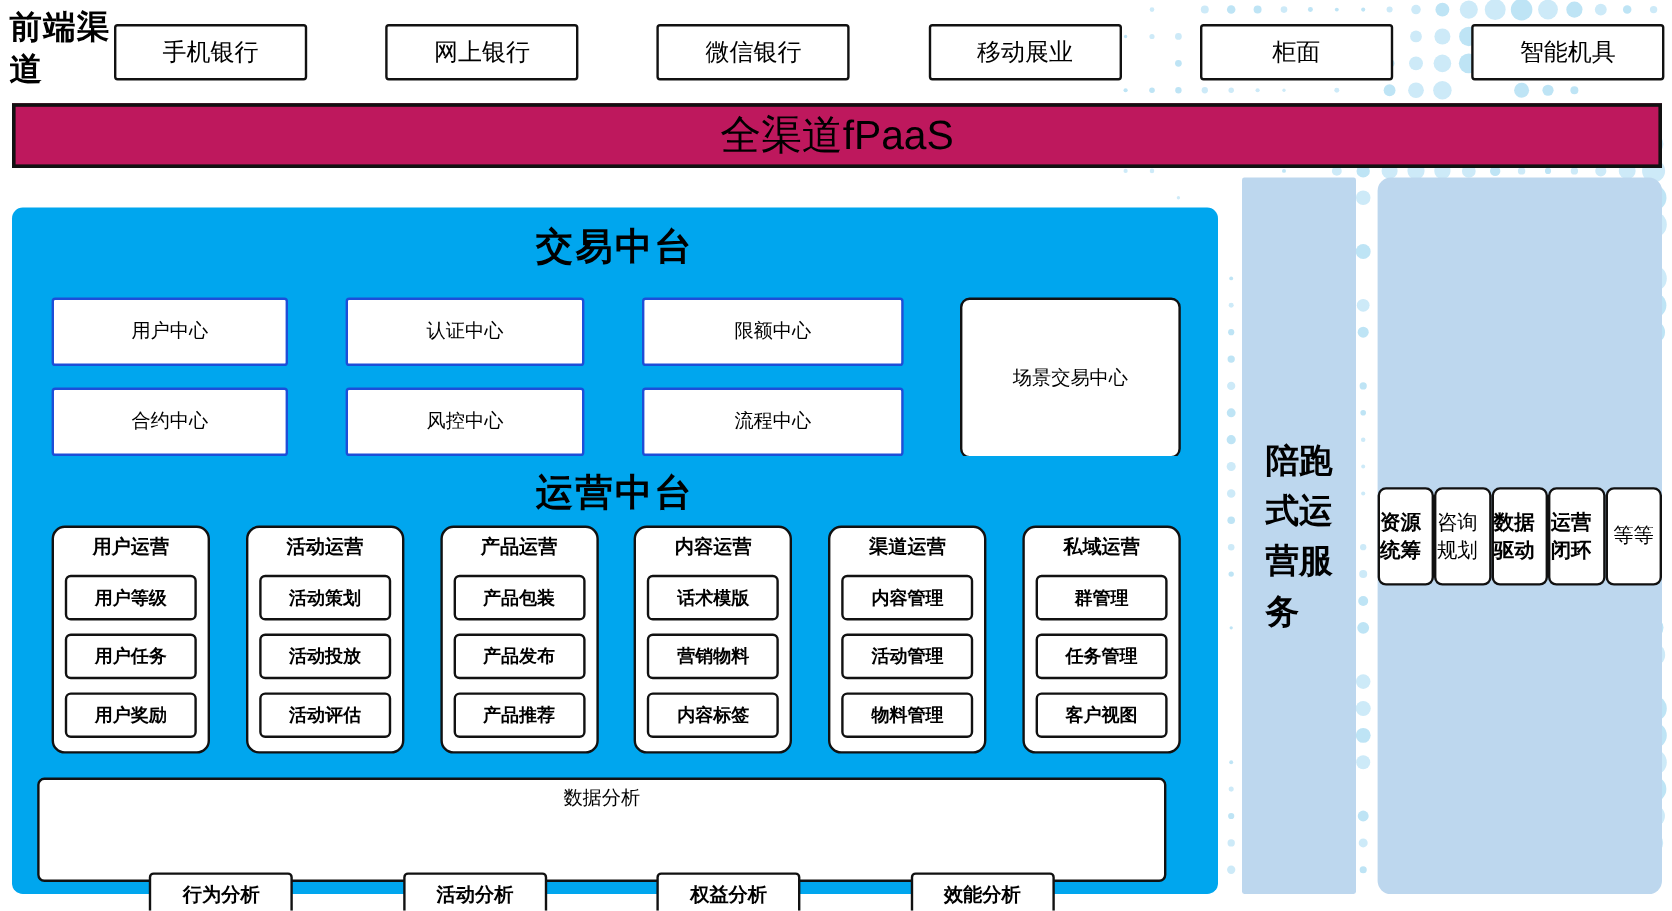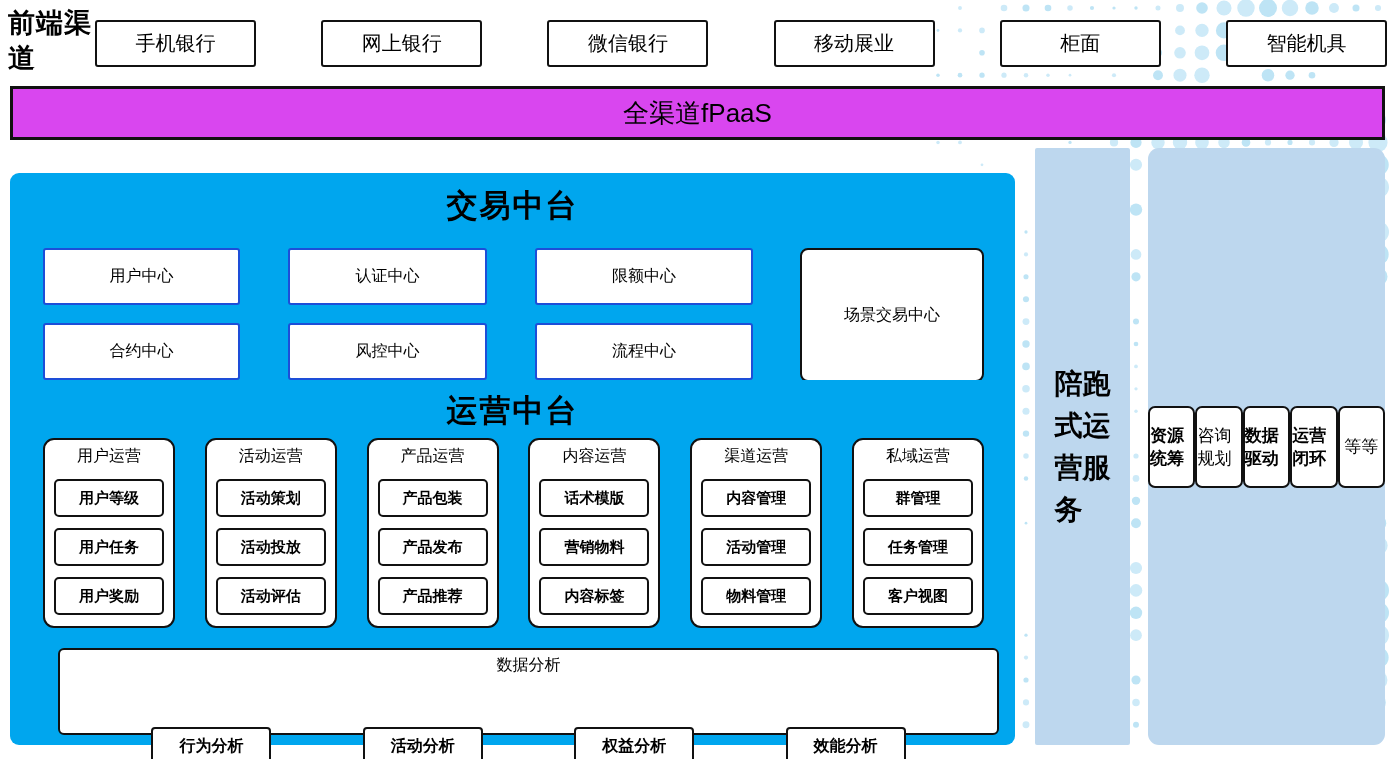--- a/index.html
+++ b/index.html
@@ -22,22 +22,22 @@
   }
   .channel-box{
     width:157px;border:2px solid #111;border-radius:3px;background:#fff;
     display:flex;align-items:center;justify-content:center;
     font-size:20px;font-weight:500;
   }
 
   
   .fpaas-bar{
     left:10px;top:86px;width:1375px;height:54px;border:3px solid #111;
-    background:#d946ef;display:flex;align-items:center;justify-content:center;
-    font-size:26px;font-weight:500;box-sizing:border-box;
+    background:#be185d;display:flex;align-items:center;justify-content:center;
+    font-size:34px;font-weight:500;box-sizing:border-box;
   }
 
   
   .blue-section{background:var(--blue);border-radius:9px;box-sizing:border-box;}
   .section-title{
     text-align:center;
     font-family:"Liberation Serif","DejaVu Serif",serif;
     font-weight:700;font-size:31px;letter-spacing:2px;
   }
   .section-trade{left:10px;top:148px;width:1005px;height:225px;margin-top:25px;}
@@ -62,28 +62,28 @@
   .section-ops .section-title{padding-top:10px;}
   .ops-columns{
     position:absolute;left:33px;top:58px;width:941px;
     display:flex;justify-content:space-between;
   }
   .ops-col{
     width:132px;height:190px;background:#fff;border:2px solid #111;border-radius:11px;
     box-sizing:border-box;display:flex;flex-direction:column;align-items:center;
     padding-top:6px;
   }
-  .ops-col-header{font-size:16px;font-weight:400;margin-bottom:12px;}
+  .ops-col-header{font-size:16px;font-weight:700;margin-bottom:12px;}
   .ops-item{
     width:110px;height:38px;margin-bottom:11px;border:2px solid #111;border-radius:5px;
     background:#fff;display:flex;align-items:center;justify-content:center;
     font-size:15px;font-weight:600;box-sizing:border-box;
   }
   .analysis-box{
-    position:absolute;left:48px;top:268px;width:941px;height:87px;
+    position:absolute;left:21px;top:268px;width:941px;height:87px;
     background:#fff;border:2px solid #111;border-radius:6px;box-sizing:border-box;
   }
   .analysis-title{text-align:center;font-size:16px;font-weight:500;padding-top:5px;}
   .analysis-items{
     display:flex;justify-content:space-evenly;align-items:center;margin-top:6px;
   }
   .analysis-item{
     min-width:120px;height:38px;border:2px solid #111;border-radius:4px;background:#fff;
     display:flex;align-items:center;justify-content:center;
     font-size:16px;font-weight:600;box-sizing:border-box;padding:0 8px;margin-top:45px;

